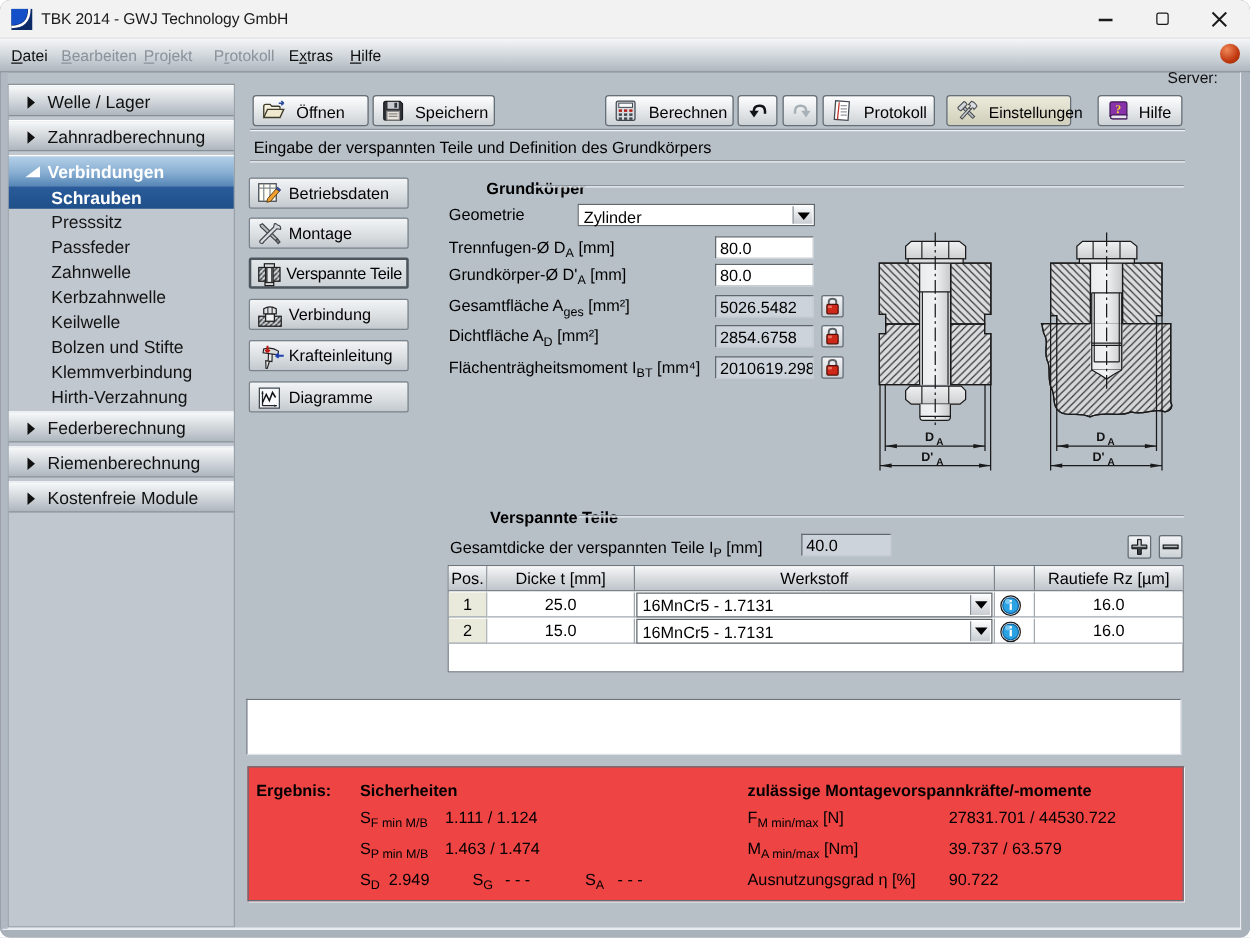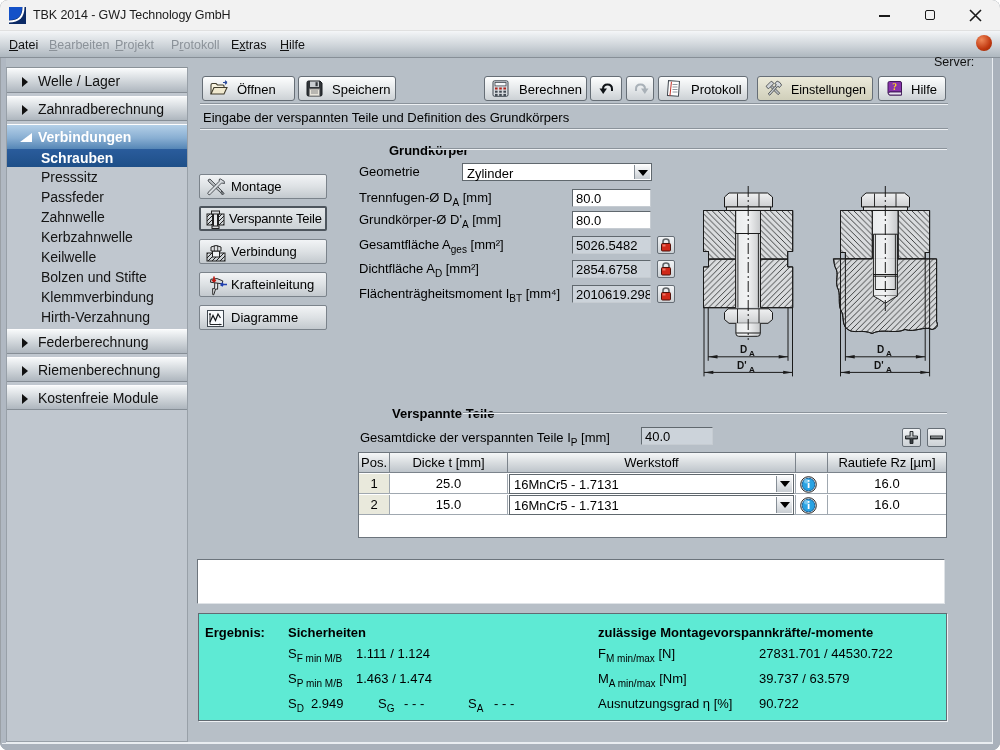--- a/index.html
+++ b/index.html
@@ -66,21 +66,21 @@
 .combo .arr { position:absolute; right:1px; top:1px; bottom:1px; width:16px; background:linear-gradient(#fbfcfd,#c8cdd2); border-left:1px solid #868e96; }
 .combo .arr:after { content:""; position:absolute; left:3px; top:5px; border-left:5px solid transparent; border-right:5px solid transparent; border-top:6px solid #000; }
 
 
 #vtable { position:absolute; left:358px; top:452px; width:589px; height:86px; background:#fff; border:1px solid #6c747c; }
 .th { position:absolute; top:0; height:20px; background:linear-gradient(#f5f7f8,#d9dde0 50%,#bec5cb); border-right:1px solid #7b838b; border-bottom:1px solid #7b838b; font-size:13px; color:#000; text-align:center; padding-top:2px; }
 .td { position:absolute; background:#fff; border-right:1px solid #a0a8b0; border-bottom:1px solid #a0a8b0; font-size:13px; color:#000; text-align:center; padding-top:2px; }
 .td.pos { background:#e9e9dc; }
 
 
-#results { position:absolute; left:198px; top:613px; width:749px; height:108px; background:#5eead4; border:1px solid #626a72; box-shadow:1px 1px 0 #eef1f4; }
+#results { position:absolute; left:198px; top:613px; width:749px; height:108px; background:#ef4444; border:1px solid #626a72; box-shadow:1px 1px 0 #eef1f4; }
 .rtxt { position:absolute; font-size:13px; color:#000; white-space:nowrap; }
 .rtxt b { font-weight:bold; }
 .rtxt sub { font-size:10px; }
 
 #whitebox { position:absolute; left:197px; top:559px; width:748px; height:45px; background:#fff; border:1px solid #6c747c; border-bottom-color:#dfe3e7; border-right-color:#dfe3e7; }
 
 #botline { position:absolute; left:2px; top:742px; width:996px; height:1.5px; background:#e9edf1; }
 #botline2 { position:absolute; left:0; top:743.5px; width:1000px; height:6.5px; background:#a9b1bb; } #rightline { position:absolute; left:991.5px; top:58px; width:1.5px; height:685px; background:#e9edf1; } #rightband { position:absolute; left:993px; top:58px; width:7px; height:686px; background:#a9b1bb; } #leftband { position:absolute; left:1px; top:58px; width:5px; height:685px; background:#b0b8c2; }
 </style>
 </head>
@@ -211,21 +211,21 @@
         <line x1="5" y1="2" x2="4.5" y2="16" stroke="#c03028" transform="rotate(4 8 8)"></line>
         <g stroke="#9098a0">
           <line x1="6.5" y1="4.5" x2="11.5" y2="4.5"></line>
           <line x1="6.5" y1="7" x2="11.5" y2="7"></line>
           <line x1="6.5" y1="9.5" x2="11.5" y2="9.5"></line>
           <line x1="6.5" y1="12" x2="11.5" y2="12"></line>
         </g>
       </svg>
     <span class="tx" style="left:32px">Protokoll</span>
     </div>
-  <div class="tbtn" style="left:757px;top:76px;width:116px;background:linear-gradient(#eceadb,#d0cfba)">
+  <div class="tbtn" style="left:757px;top:76px;width:100px;background:linear-gradient(#eceadb,#d0cfba)">
     <svg class="ic" width="18" height="18" viewBox="0 0 18 18">
         <g transform="rotate(-45 9 9)">
           <rect x="7.9" y="5" width="2.2" height="11" fill="#b8bcc0" stroke="#44484c" stroke-width="0.8"></rect>
           <path d="M5.5,1.5 L12.5,1.5 Q13.5,3 12.5,5 L5.5,5 Q4.5,3 5.5,1.5 Z" fill="#d0d4d8" stroke="#44484c" stroke-width="0.8"></path>
         </g>
         <g transform="rotate(42 9 9)">
           <rect x="8" y="6" width="2" height="10.5" fill="#c8ccd0" stroke="#44484c" stroke-width="0.8"></rect>
           <path d="M6,1 Q9,-0.5 12,1 L12,4.5 Q10.5,3.5 10,4.5 L10,6 L8,6 L8,4.5 Q7.5,3.5 6,4.5 Z" fill="#d8dce0" stroke="#44484c" stroke-width="0.8"></path>
         </g>
       </svg>
@@ -237,20 +237,31 @@
         <path d="M4,12 Q2.5,12 2.5,13.5 Q2.5,15 4,15 L15.5,15 L15.5,12 Z" fill="#e8e4f0" stroke="#401858" stroke-width="0.9"></path>
         <text x="6.2" y="10.2" font-size="9.5" font-weight="bold" fill="#ffd820" font-family="Liberation Serif,serif">?</text>
       </svg>
     <span class="tx" style="left:32px">Hilfe</span>
     </div>
 
   <div class="groove" style="left:200px;top:103px;width:748px"></div>
   <div class="flabel" style="left:203px;top:110px">Eingabe der verspannten Teile und Definition des Grundkörpers</div>
   <div class="groove" style="left:200px;top:128px;width:748px"></div>
 
+  <div class="sbtn" style="top:142px">
+    <svg class="ic" width="19" height="19" viewBox="0 0 19 19">
+        <rect x="1" y="1" width="14" height="14" fill="#fffef4" stroke="#404850"></rect>
+        <line x1="1" y1="4.5" x2="15" y2="4.5" stroke="#808890"></line>
+        <line x1="5" y1="1" x2="5" y2="15" stroke="#808890"></line>
+        <line x1="10" y1="1" x2="10" y2="15" stroke="#808890"></line>
+        <path d="M8,13 L15,5 L17.5,7 L10.5,15 L7.5,15.8 Z" fill="#f0a030" stroke="#604010" stroke-width="0.8"></path>
+        <path d="M15,5 L17.5,7 L18.5,5.8 L16,3.8 Z" fill="#3858b8" stroke="#203068" stroke-width="0.7"></path>
+      </svg>
+    <span class="tx">Betriebsdaten</span>
+    </div>
   <div class="sbtn" style="top:174px">
     <svg class="ic" width="20" height="19" viewBox="0 0 20 19">
         <path d="M2,2 L4,1 L16,13 L14.5,14.5 L2.5,3.5 Z" fill="#b8bcc0" stroke="#404448" stroke-width="0.9"></path>
         <path d="M14.5,14.5 L16,13 L18,15.5 L16.5,17 Z" fill="#787c80" stroke="#404448" stroke-width="0.9"></path>
         <path d="M16,2 Q19,2.5 18.5,5.5 L15.5,5 L5,15.5 Q4,17.5 2.5,16.5 Q1,15.5 2.5,14 L13,3.5 L13.5,1 Q15,0.5 16,2 Z" fill="#d8dcE0" stroke="#404448" stroke-width="0.9"></path>
       </svg>
     <span class="tx">Montage</span>
     </div>
   <div class="sbtn pressed" style="top:206px">
     <svg class="ic" style="left:5px;top:2px" width="20" height="20" viewBox="0 0 20 20">

